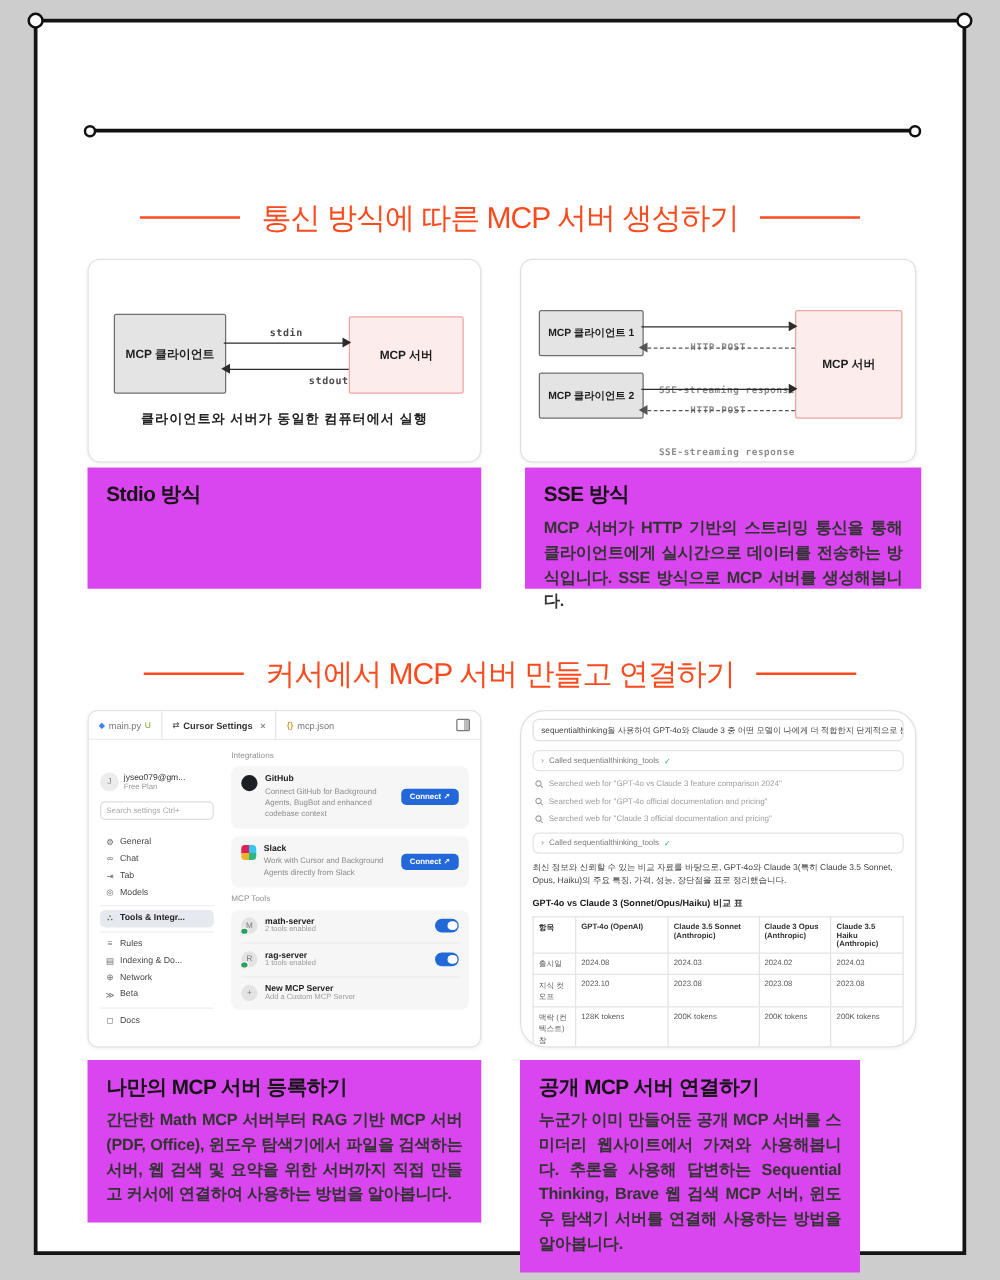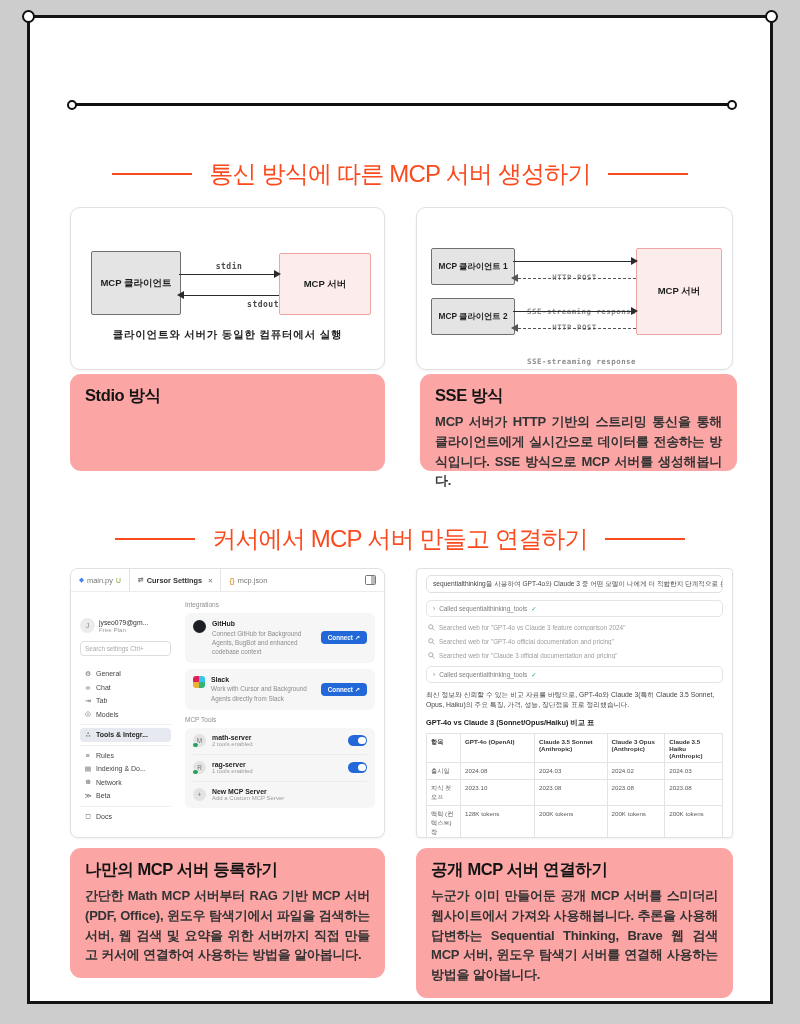--- a/index.html
+++ b/index.html
@@ -41,31 +41,31 @@
   .arrow.dashed.left::before{border-right-color:#555;}
   .alabel{position:absolute;left:0;right:0;text-align:center;font-family:"DejaVu Sans Mono",monospace;font-size:8px;color:#4a4a4a;font-weight:700;letter-spacing:0.5px;}
   .alabel.gray{color:#8c8c8c;font-size:7.4px;margin-top:24px;}
   .alabel.above{top:-13px;} .alabel.below{top:4px;text-align:right;}
   .dcaption{position:absolute;left:0;right:0;top:120px;text-align:center;font-size:10.5px;font-weight:700;color:#222;letter-spacing:0.8px;}
   #sse-c1{left:14px;top:40px;width:82px;height:35px;font-size:8.3px;}
   #sse-c2{left:14px;top:90px;width:82px;height:35px;font-size:8.3px;}
   #sse-server{left:219px;top:40px;width:84px;height:85px;font-size:9.5px;}
 
   
-  .callout{position:absolute;background:#fca5a5;border-radius:11px;padding:11px 15px 13px;box-sizing:border-box;}
+  .callout{position:absolute;background:#d946ef;border-radius:0;padding:11px 15px 13px;box-sizing:border-box;}
   #callout-stdio{left:40px;top:356px;width:315px;height:97px;}
   #callout-sse{left:390px;top:356px;width:317px;height:97px;}
   #callout-register{left:40px;top:830px;width:315px;min-height:120px;}
-  #callout-public{left:386px;top:830px;width:317px;min-height:130px;}
+  #callout-public{left:386px;top:830px;width:272px;min-height:130px;}
   .callout h3{margin:0 0 5px;font-size:16.5px;font-weight:800;color:#141414;letter-spacing:-0.4px;}
   .callout p{margin:0;font-size:13px;font-weight:700;color:#333;line-height:1.52;text-align:justify;letter-spacing:-0.2px;}
 
   
   #cursor-shot{left:40px;top:550px;width:315px;height:270px;border-radius:8px;overflow:hidden;}
-  #chat-shot{left:386px;top:550px;width:317px;height:270px;border-radius:4px;overflow:hidden;}
+  #chat-shot{left:386px;top:550px;width:317px;height:270px;border-radius:20px;overflow:hidden;}
 
   
   .tabbar{height:22px;display:flex;align-items:stretch;background:#fff;border-bottom:1px solid #ececec;font-size:7.4px;color:#777;}
   .tab{display:flex;align-items:center;gap:3px;padding:0 8px;white-space:nowrap;}
   .tab.active{border-left:1px solid #e3e3e3;border-right:1px solid #e3e3e3;color:#333;font-weight:700;}
   .py-ico{color:#3b82f6;font-size:6.5px;}
   .badge-u{color:#7aa32a;font-size:6.8px;}
   .close-x{color:#8a8a8a;margin-left:3px;}
   .json-ico{color:#d9a23a;font-weight:700;font-size:6.8px;}
   .settings-ico{color:#666;font-size:7px;}

